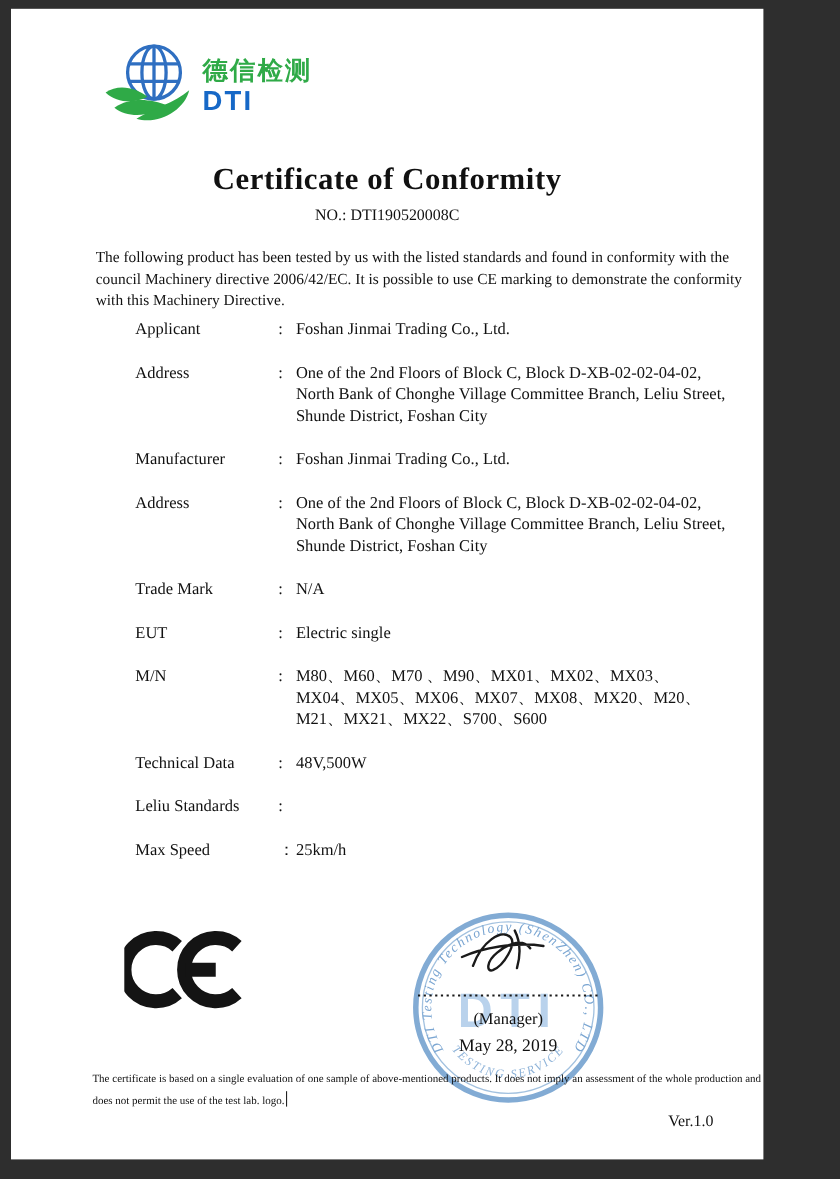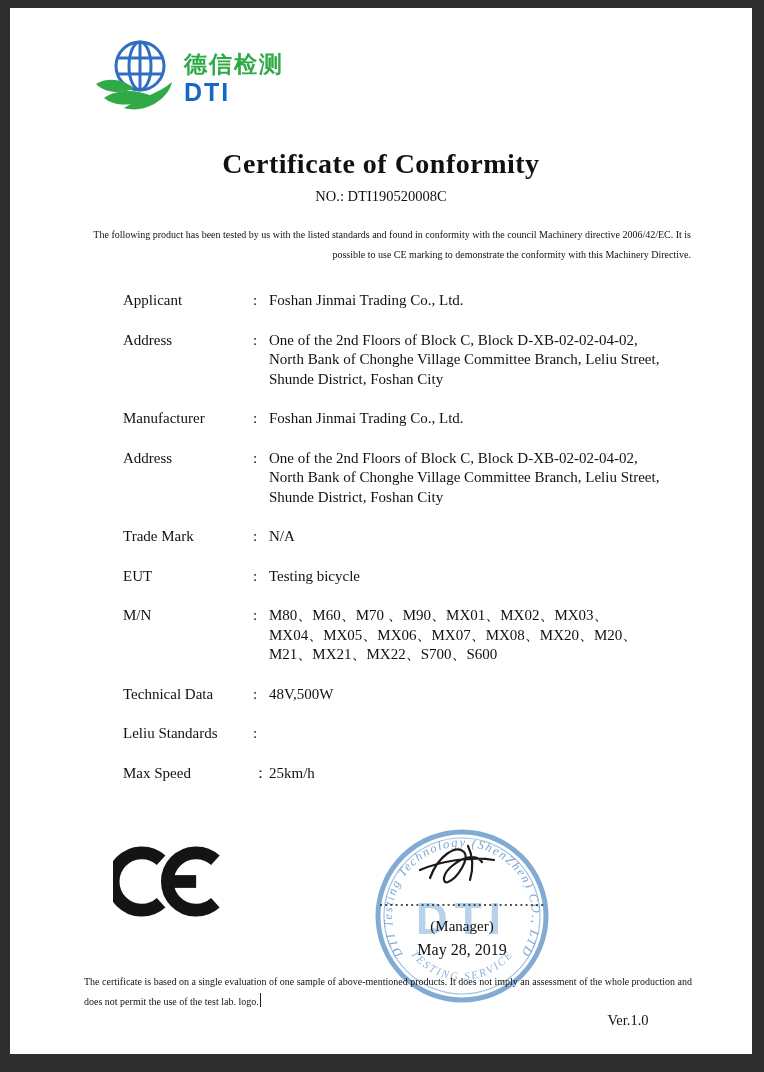--- a/index.html
+++ b/index.html
@@ -4,37 +4,37 @@
 <style>
   html,body{margin:0;padding:0;}
   body{
     width:764px;height:1072px;
     background:#2e2e2e;
     font-family:"Liberation Serif","DejaVu Serif",serif;
     position:relative;
     overflow:hidden;
   }
   .page{
-    position:absolute;left:10px;top:8px;width:742px;height:1046px;
+    position:absolute;left:10px;top:8px;width:684px;height:1046px;
     background:#ffffff;
   }
   
   .logo{position:absolute;left:84px;top:28px;display:flex;align-items:flex-start;}
   .logo-mark{width:84px;height:80px;}
   .logo-text{margin-left:6px;padding-top:16px;font-family:"Liberation Sans","DejaVu Sans",sans-serif;}
   .logo-cn{color:#2faa47;font-size:23px;font-weight:bold;letter-spacing:2px;line-height:1.1;}
   .logo-dti{color:#1668c7;font-size:25px;font-weight:bold;letter-spacing:2px;line-height:1.2;}
   
   .title{position:absolute;left:0;top:140px;width:100%;text-align:center;
     font-size:28px;font-weight:bold;color:#111;letter-spacing:0.5px;}
   .cert-no{position:absolute;left:0;top:180px;width:100%;text-align:center;
     font-size:14.5px;font-weight:normal;color:#111;}
   
   .intro{position:absolute;left:77px;top:217px;width:604px;
-    font-size:10px;line-height:19.5px;color:#111;text-align:right;}
+    font-size:14px;line-height:19.5px;color:#111;}
   
   .fields{position:absolute;left:113px;top:283px;width:548px;font-size:15px;color:#111;}
   .frow{display:flex;margin-bottom:20px;line-height:19.5px;}
   .flabel{width:130px;flex:0 0 130px;}
   .fcolon{width:16px;flex:0 0 16px;}
   .fvalue{width:392px;flex:0 0 392px;}
   
   .ce{position:absolute;left:103px;top:832px;z-index:1;}
   
   .stamp{position:absolute;left:362px;top:818px;z-index:0;}
@@ -101,21 +101,21 @@
       <span class="fvalue">One of the 2nd Floors of Block C, Block D-XB-02-02-04-02, North Bank of Chonghe Village Committee Branch, Leliu Street, Shunde District, Foshan City</span>
     </div>
     <div class="frow">
       <span class="flabel">Trade Mark</span>
       <span class="fcolon">:</span>
       <span class="fvalue">N/A</span>
     </div>
     <div class="frow">
       <span class="flabel">EUT</span>
       <span class="fcolon">:</span>
-      <span class="fvalue">Testing bicycle</span>
+      <span class="fvalue">Electric single</span>
     </div>
     <div class="frow">
       <span class="flabel">M/N</span>
       <span class="fcolon">:</span>
       <span class="fvalue">M80、M60、M70 、M90、MX01、MX02、MX03、MX04、MX05、MX06、MX07、MX08、MX20、M20、M21、MX21、MX22、S700、S600</span>
     </div>
     <div class="frow">
       <span class="flabel">Technical Data</span>
       <span class="fcolon">:</span>
       <span class="fvalue">48V,500W</span>

